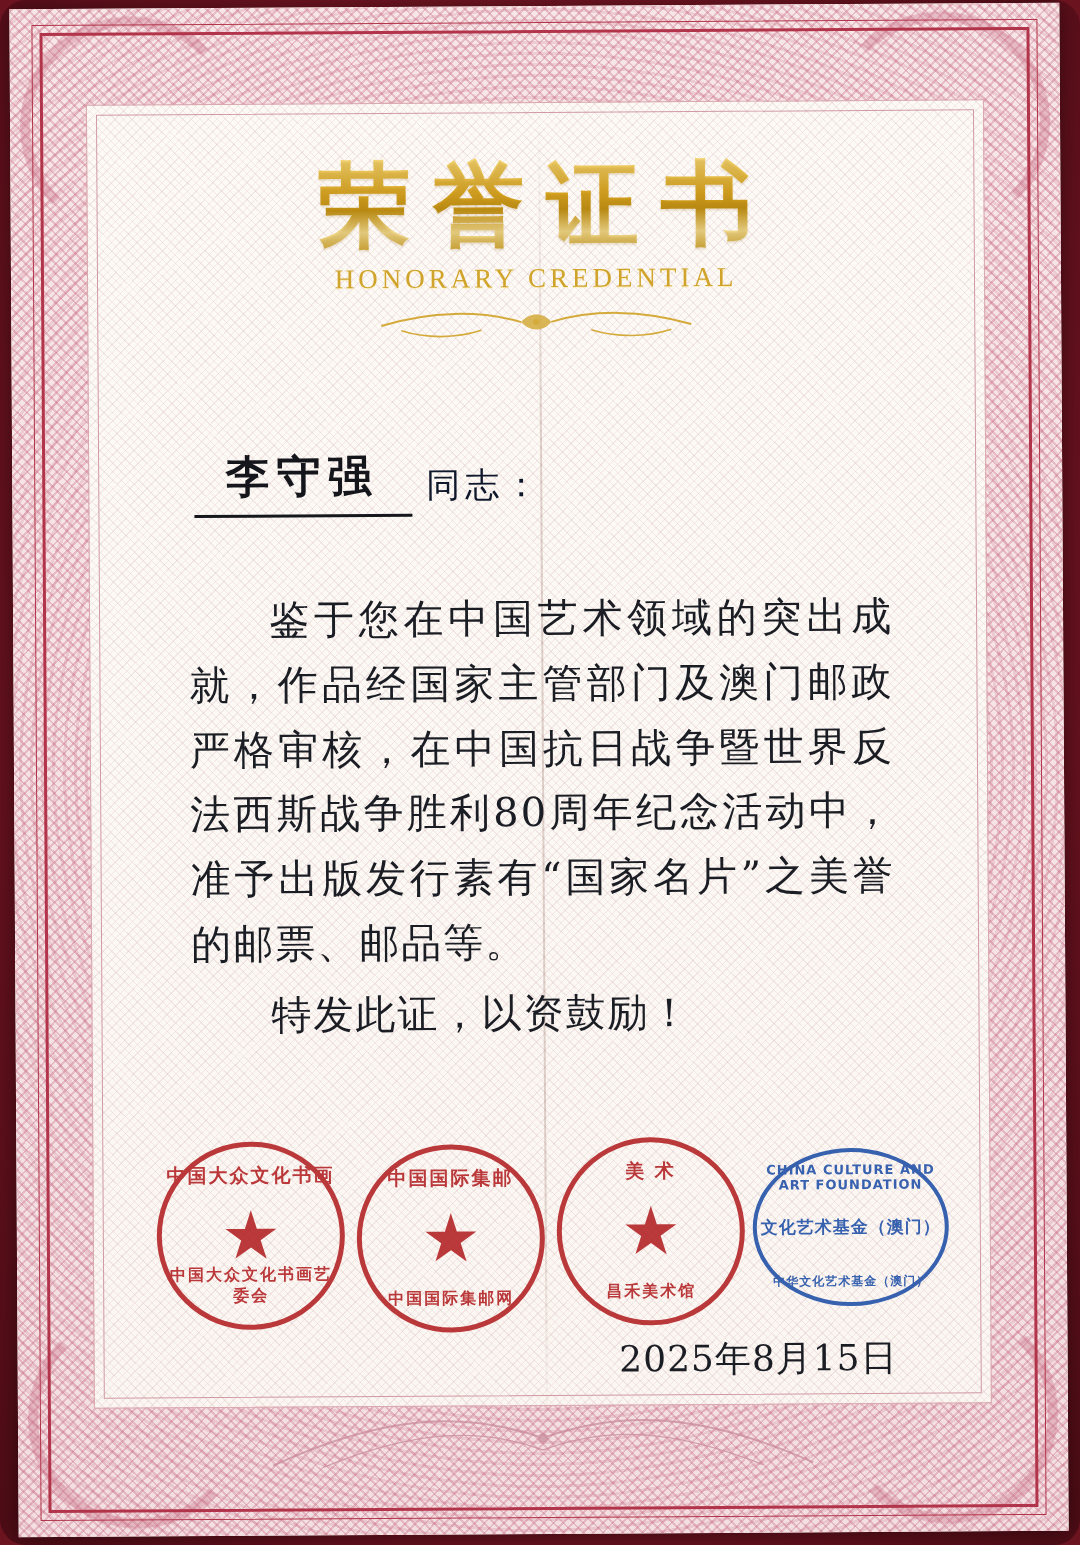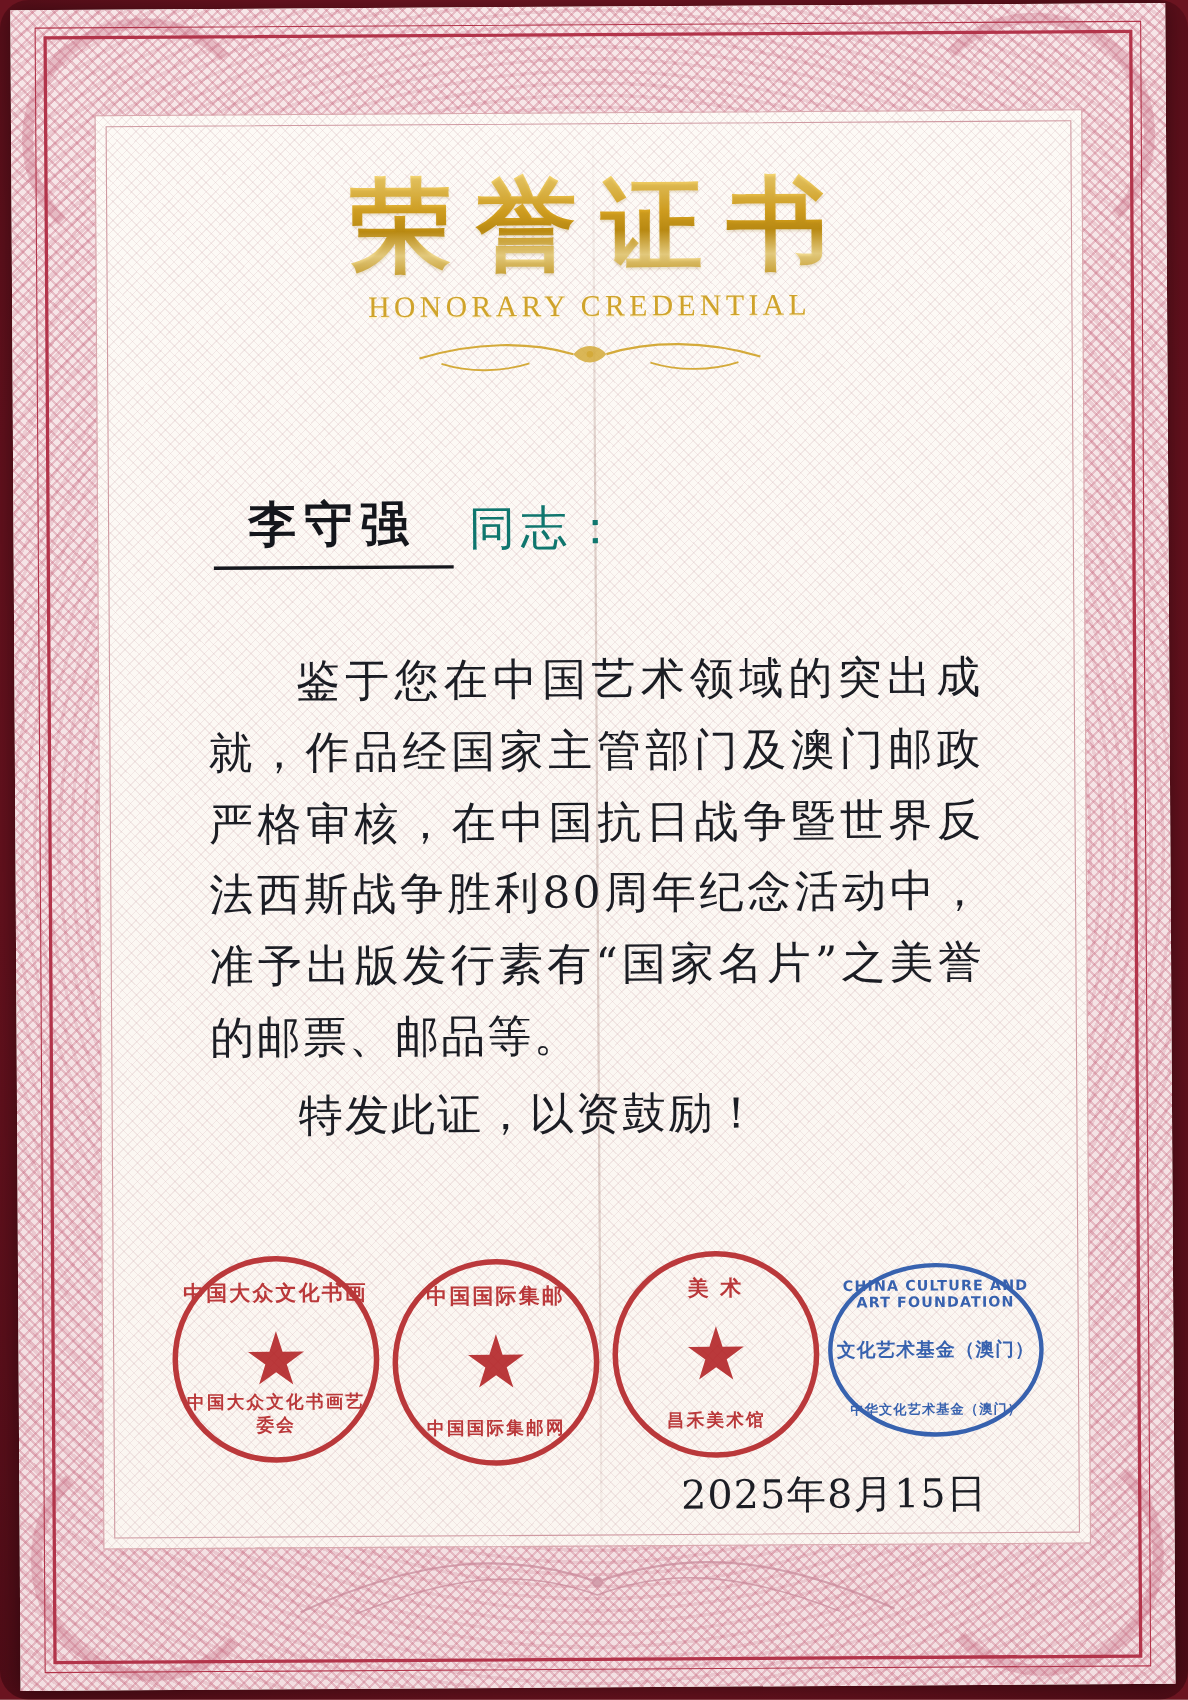--- a/index.html
+++ b/index.html
@@ -139,23 +139,23 @@
     font-weight: 700;
     letter-spacing: 7px;
     color: #14161c;
     padding: 0 10px 8px 8px;
     border-bottom: 3px solid #15171d;
     min-width: 200px;
     text-align: center;
   }
   .recipient-suffix {
     font-family: "DejaVu Serif", "Liberation Serif", serif;
-    font-size: 42px;
+    font-size: 34px;
     letter-spacing: 5px;
-    color: #0f766e;
+    color: #0f172a;
     padding-bottom: 8px;
     margin-left: 14px;
   }
 
   .body-text {
     position: absolute;
     left: 176px;
     right: 170px;
     top: 580px;
     font-family: "DejaVu Serif", "Liberation Serif", serif;

